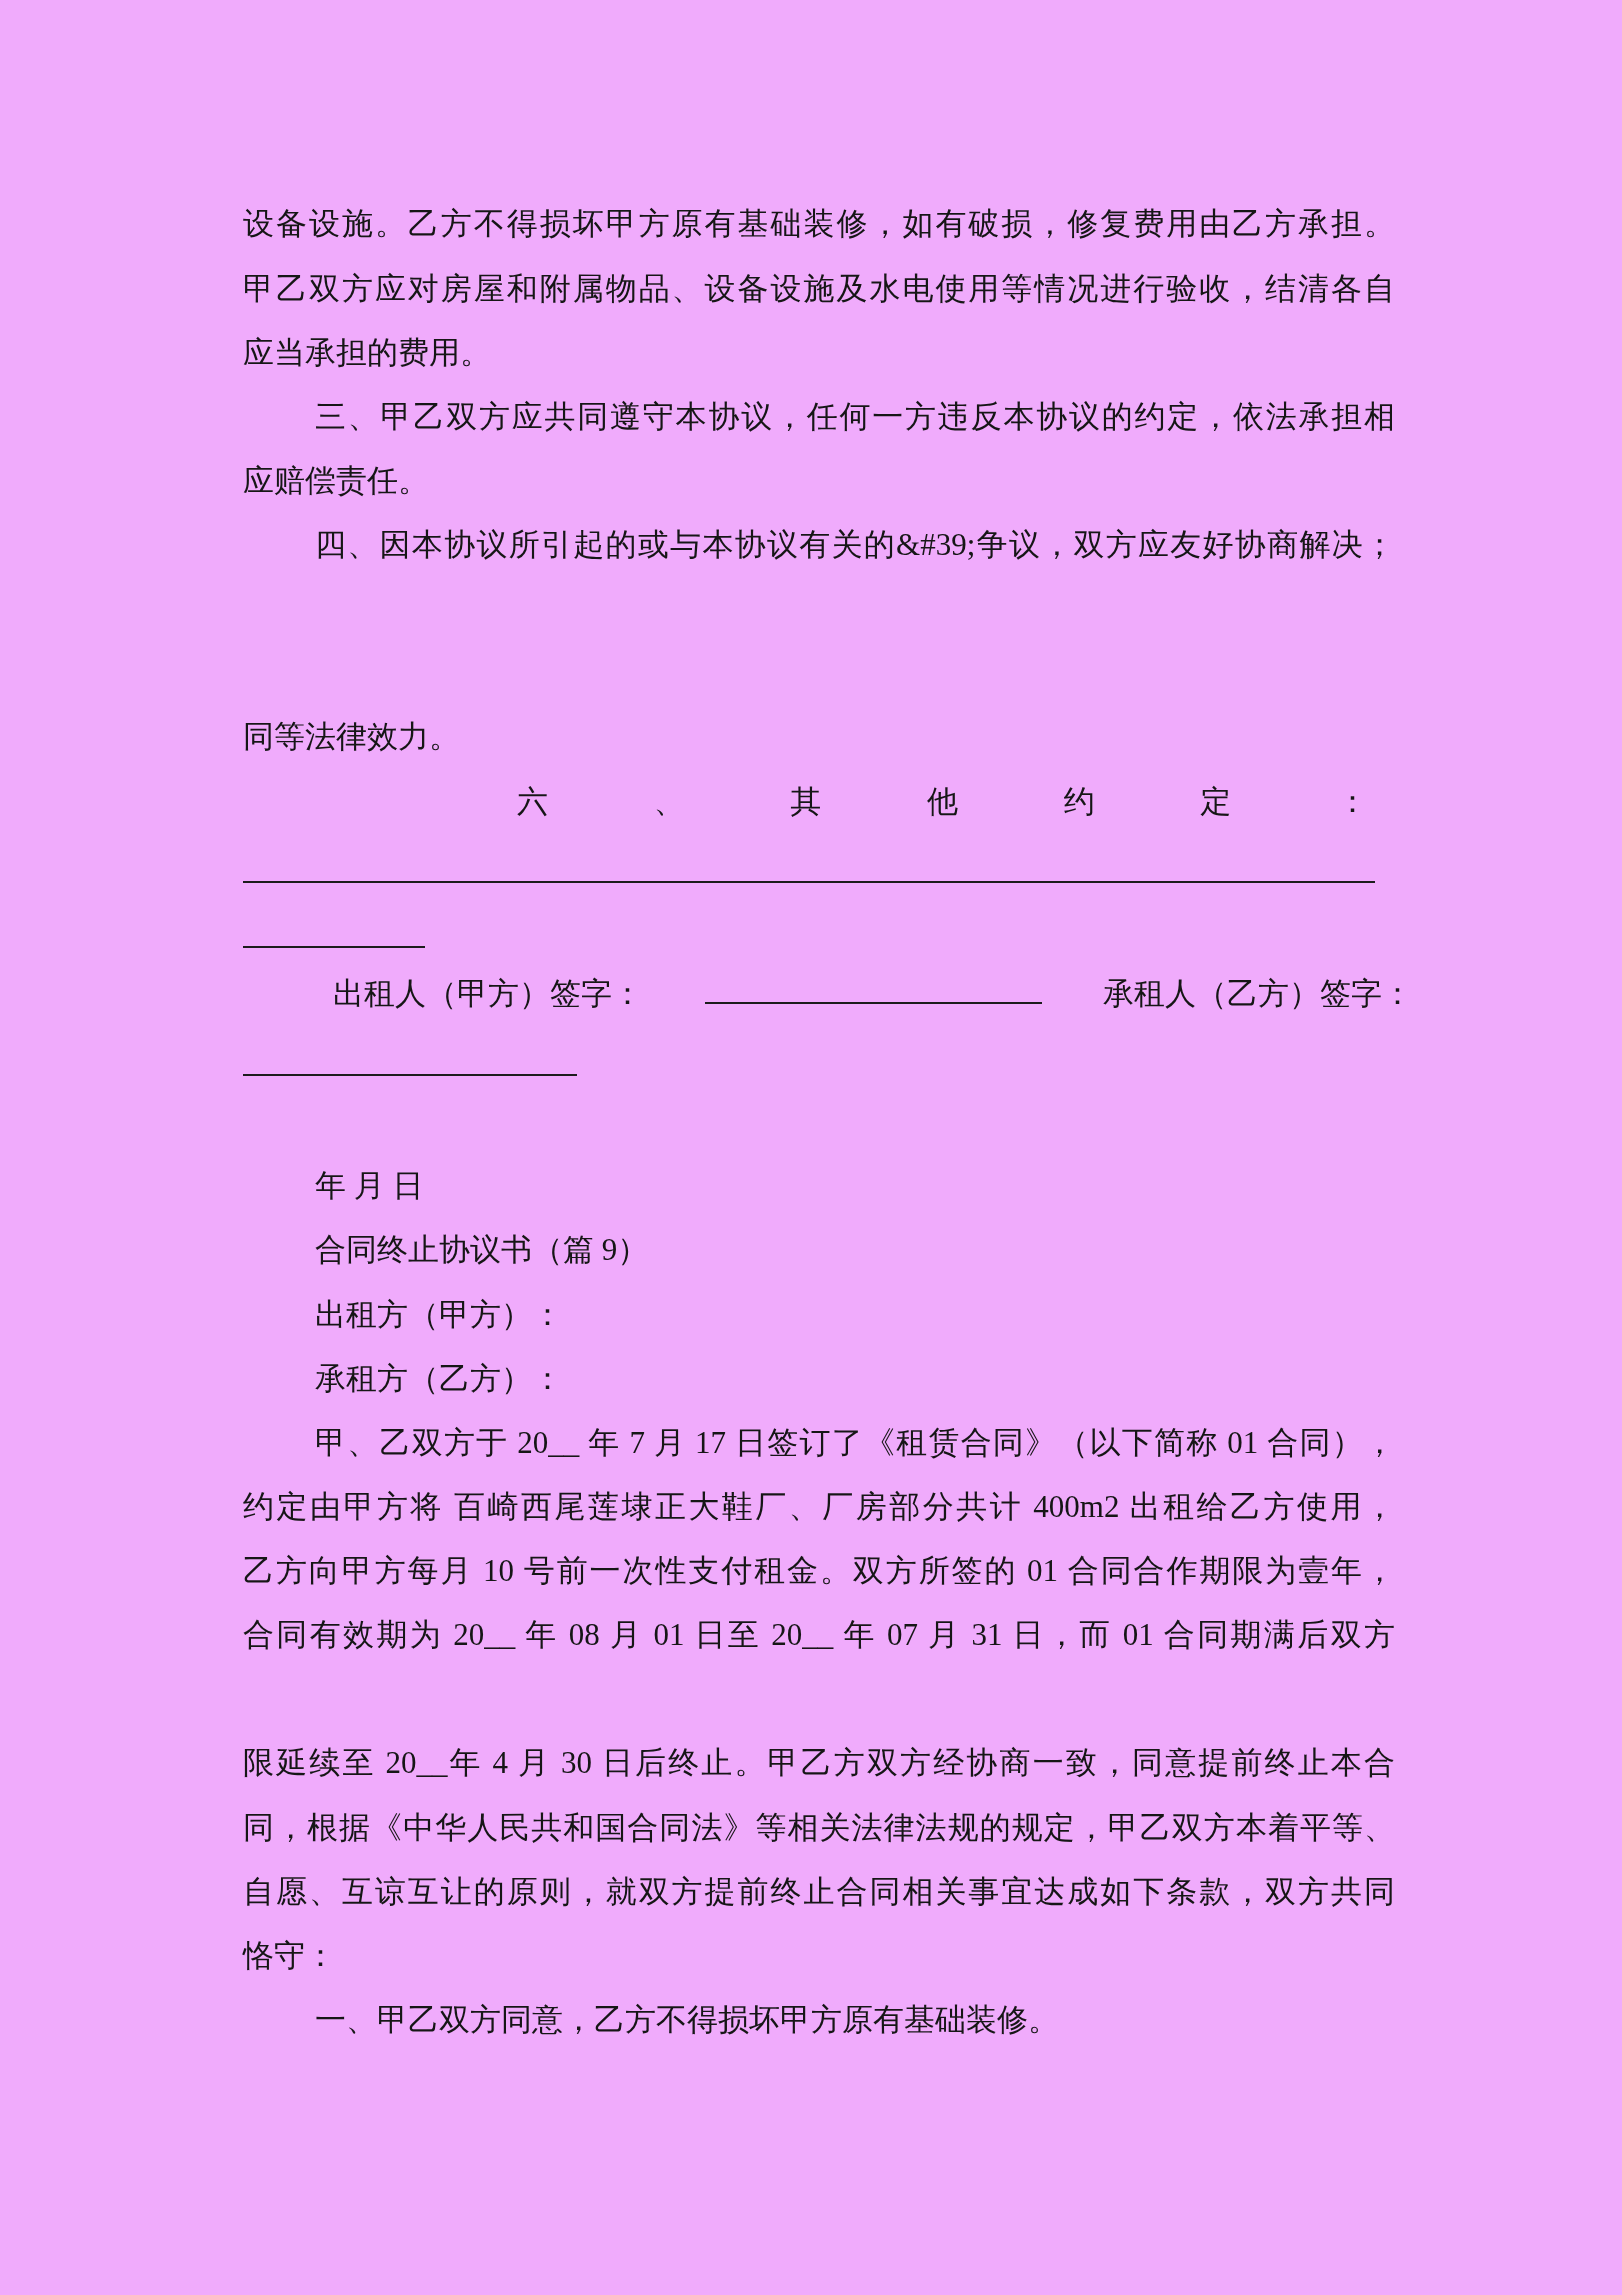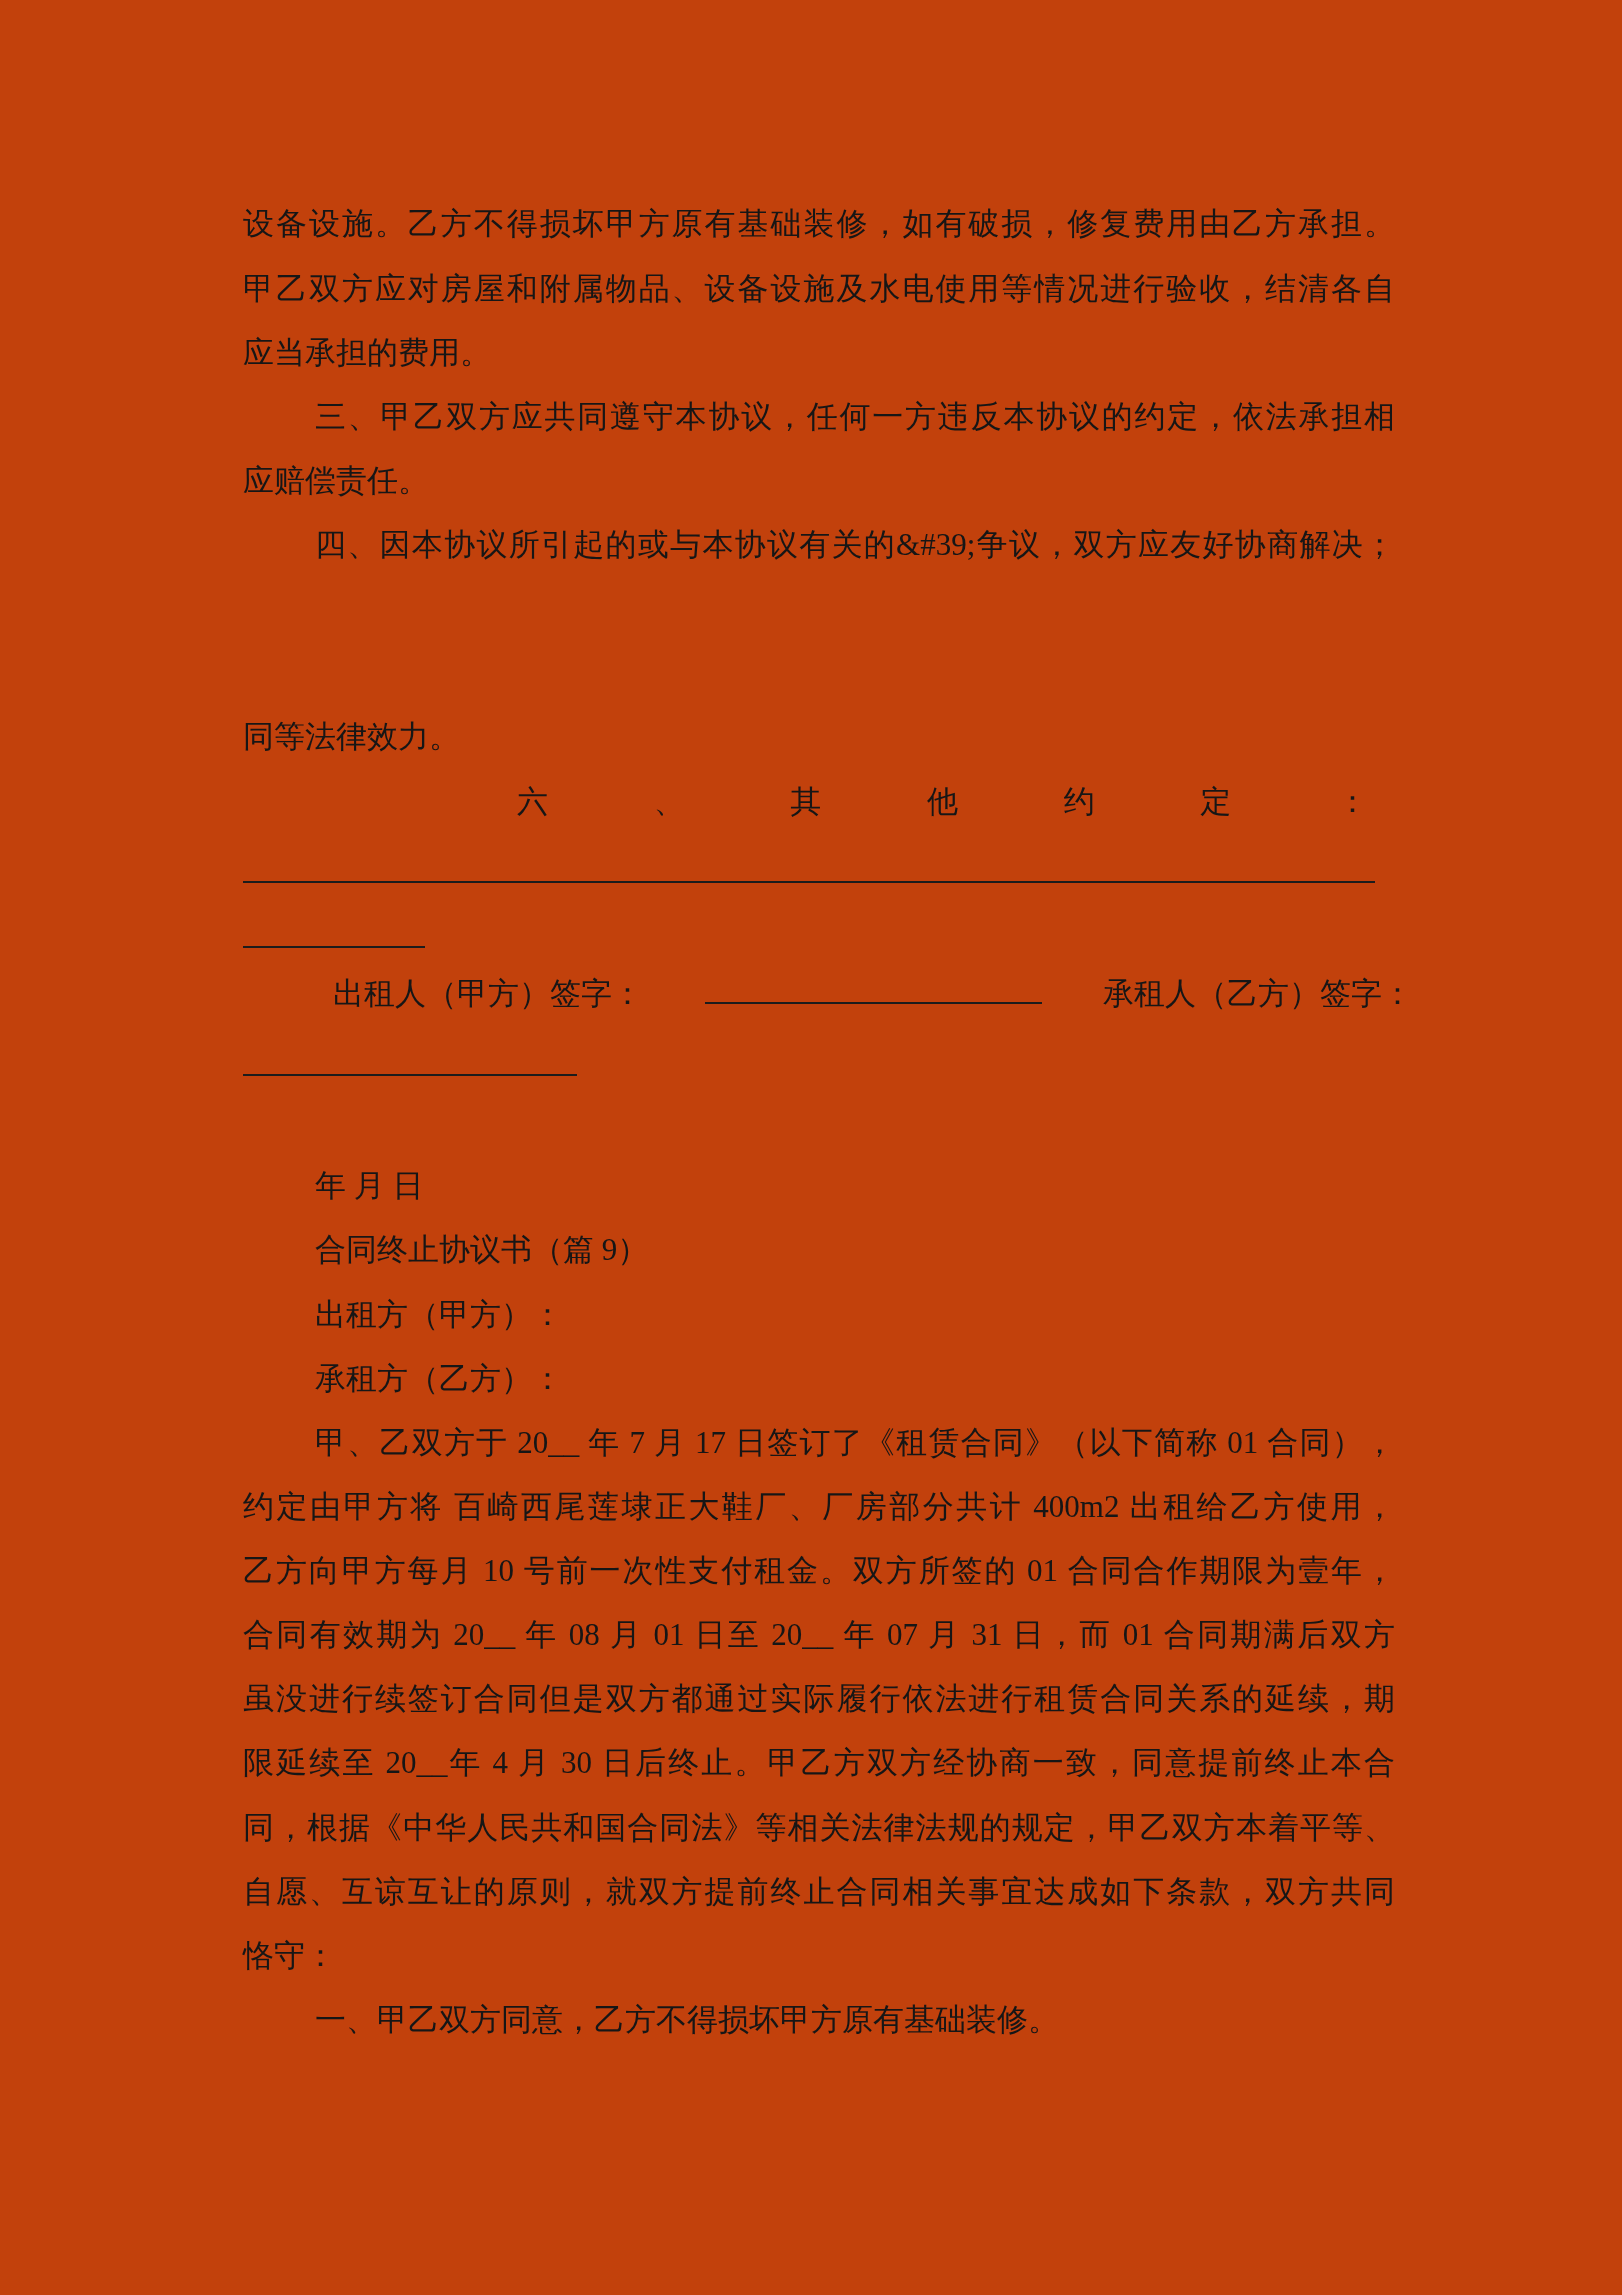--- a/index.html
+++ b/index.html
@@ -4,21 +4,21 @@
 <style>
   html, body {
     margin: 0;
     padding: 0;
     background: #fdfdfd;
   }
   .page {
     position: relative;
     width: 1623px;
     height: 2295px;
-    background: #c2410c;
+    background: #f0abfc;
     overflow: hidden;
     font-family: "Liberation Serif", "DejaVu Serif", serif;
     color: #161616;
   }
   
   .ln {
     position: absolute;
     left: 243px;
     width: 1152px;
     height: 64px;
@@ -99,21 +99,20 @@
   <div class="ln" style="top:1154px; left:315px">年 月 日</div>
 
   <div class="ln indent" style="top:1218px">合同终止协议书（篇 9）</div>
   <div class="ln indent" style="top:1283px">出租方（甲方）：</div>
   <div class="ln indent" style="top:1347px">承租方（乙方）：</div>
 
   <div class="ln fill indent" style="top:1411px">甲、乙双方于 20__ 年 7 月 17 日签订了《租赁合同》（以下简称 01 合同），</div>
   <div class="ln fill" style="top:1475px">约定由甲方将 百崎西尾莲埭正大鞋厂、厂房部分共计 400m2 出租给乙方使用，</div>
   <div class="ln fill" style="top:1539px">乙方向甲方每月 10 号前一次性支付租金。双方所签的 01 合同合作期限为壹年，</div>
   <div class="ln fill" style="top:1603px">合同有效期为 20__ 年 08 月 01 日至 20__ 年 07 月 31 日，而 01 合同期满后双方</div>
-  <div class="ln fill" style="top:1667px">虽没进行续签订合同但是双方都通过实际履行依法进行租赁合同关系的延续，期</div>
   <div class="ln fill" style="top:1731px">限延续至 20__年 4 月 30 日后终止。甲乙方双方经协商一致，同意提前终止本合</div>
   <div class="ln fill" style="top:1796px">同，根据《中华人民共和国合同法》等相关法律法规的规定，甲乙双方本着平等、</div>
   <div class="ln fill" style="top:1860px">自愿、互谅互让的原则，就双方提前终止合同相关事宜达成如下条款，双方共同</div>
   <div class="ln" style="top:1924px">恪守：</div>
   <div class="ln indent" style="top:1988px">一、甲乙双方同意，乙方不得损坏甲方原有基础装修。</div>
 
 </div>
 
 
 </body></html>

